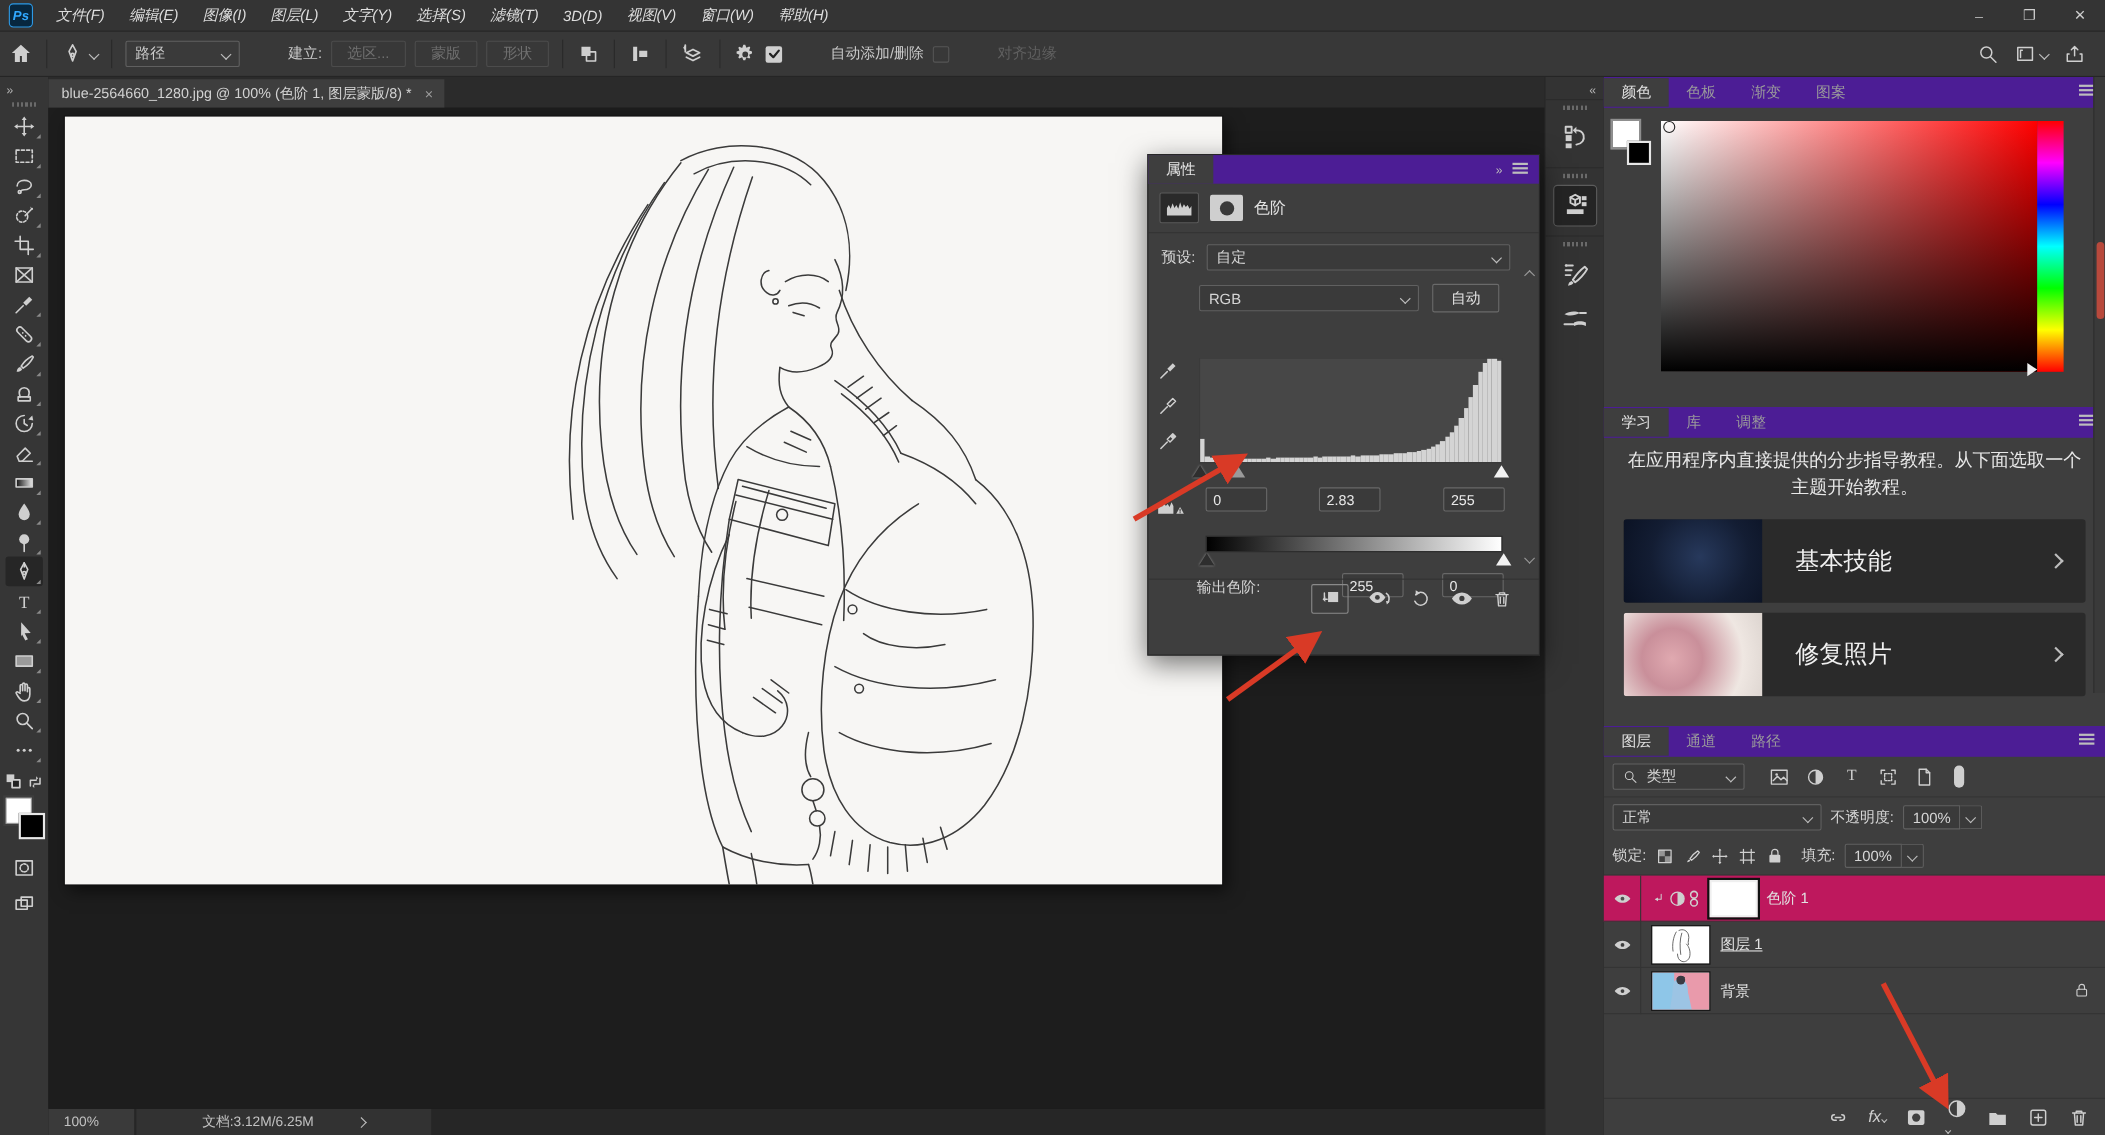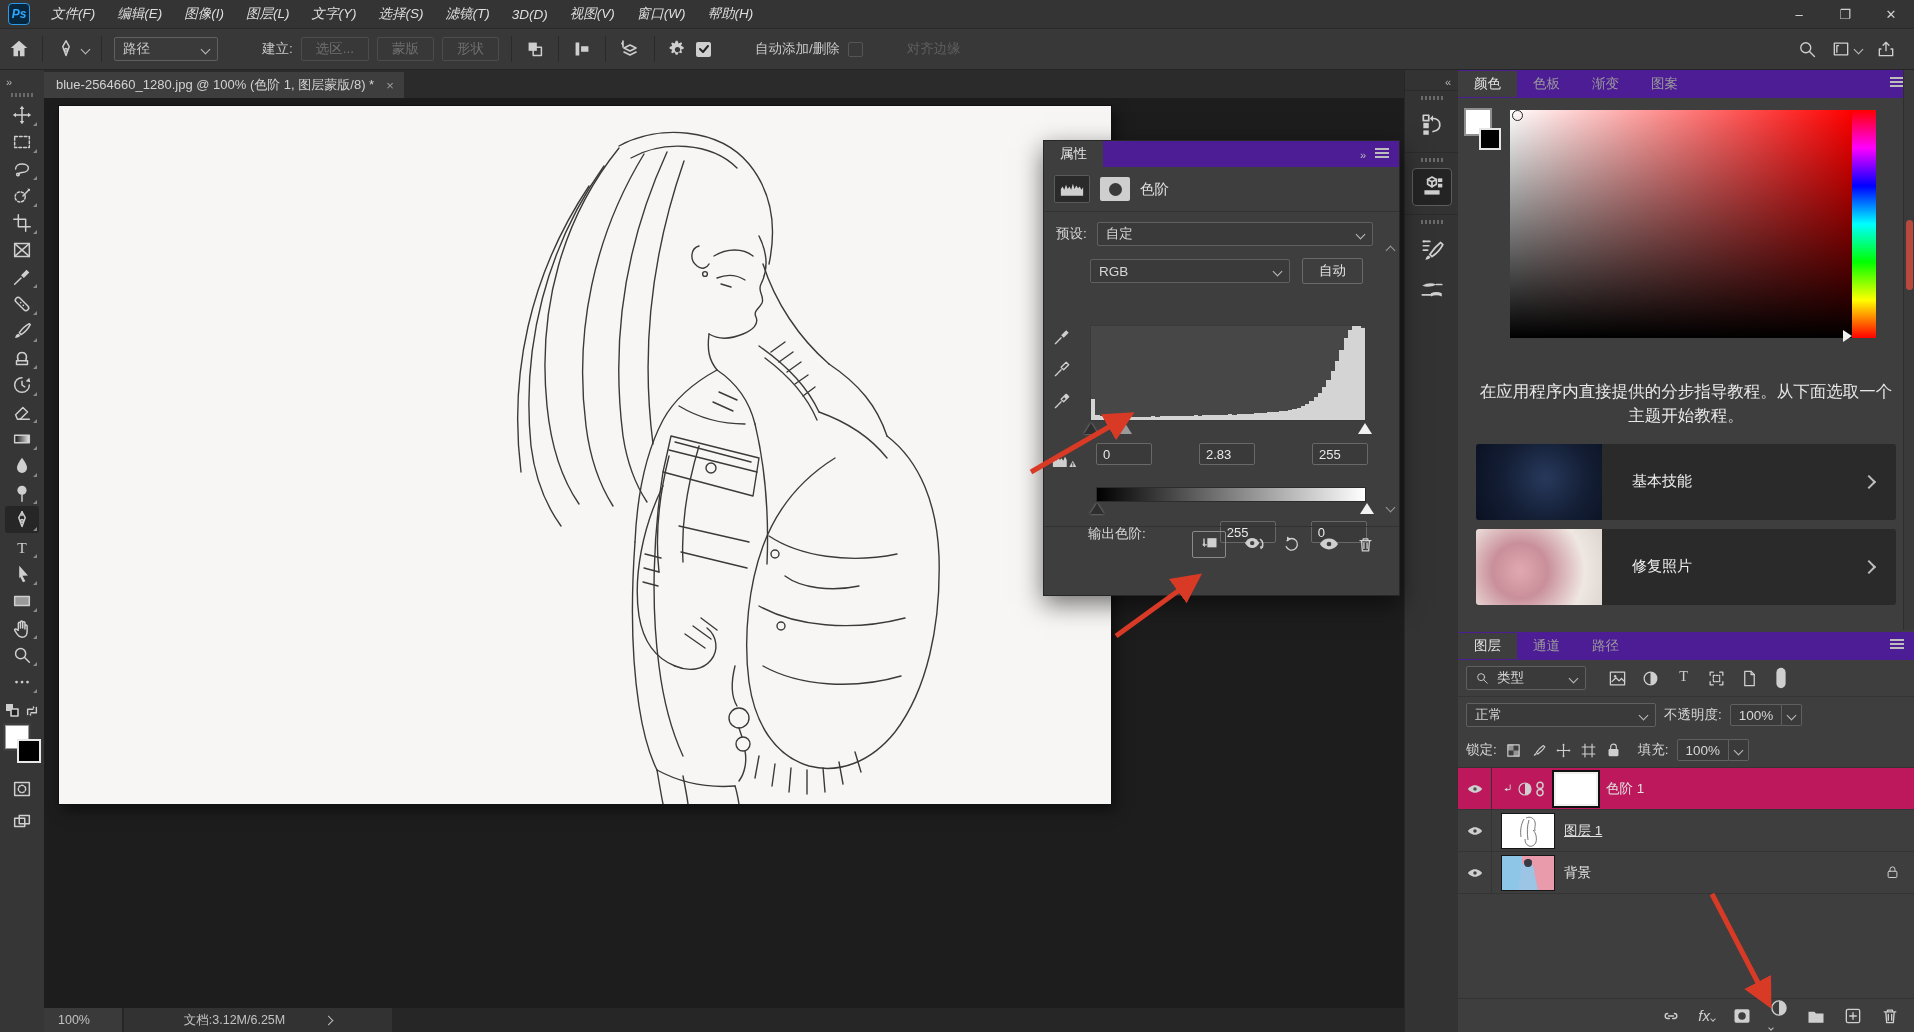--- a/index.html
+++ b/index.html
@@ -91,21 +91,21 @@
   .right-scroll .thumb { position:absolute; left:2px; top:150px; width:7px; height:70px; background:#b8493c; border-radius:4px; }
 
   
   .learn-body { height:262px; padding:10px 18px 0; overflow:hidden; }
   .learn-title { text-align:center; font-size:21px; color:#fff; margin:12px 0 14px; }
   .learn-desc { text-align:center; font-size:16.5px; color:#e8e8e8; line-height:1.45; margin-bottom:16px; }
   .learn-card { height:76px; background:#2a2a2a; border-radius:3px; display:flex; align-items:center; margin-bottom:9px; overflow:hidden; }
   .learn-thumb { width:126px; height:76px; flex:none; }
   .thumb-room { background:radial-gradient(circle at 55% 45%, #27395c 0%, #131d33 55%, #0a1122 100%); }
   .thumb-flowers { background:radial-gradient(circle at 35% 55%, #e0a9b0 0%, #c98f9a 30%, #efe7e2 70%, #dcd4cf 100%); }
-  .learn-card .label { font-size:15px; color:#f0f0f0; margin-left:30px; }
+  .learn-card .label { font-size:22px; color:#f0f0f0; margin-left:30px; }
   .learn-card .chev { margin-left:auto; margin-right:22px; width:10px; height:10px; border-width:2px; }
 
   
   .layers-body { flex:1; display:flex; flex-direction:column; font-size:13.5px; }
   .lrow { display:flex; align-items:center; padding:6px 8px; gap:8px; }
   .sel-field { background:#3a3a3a; border:1px solid #606060; border-radius:2px; height:24px; display:flex; align-items:center; padding:0 8px; gap:8px; }
   .val-field { background:#3a3a3a; border:1px solid #606060; border-radius:2px 0 0 2px; height:22px; display:flex; align-items:center; padding:0 8px; }
   .val-chev { background:#3a3a3a; border:1px solid #606060; border-left:none; border-radius:0 2px 2px 0; height:22px; width:20px; display:flex; align-items:center; justify-content:center; }
   .filter-icons { display:flex; align-items:center; gap:14px; margin-left:14px; }
   .layer-list { flex:1; border-top:1px solid #333; }
@@ -629,20 +629,28 @@
         </div>
         <div class="sat-square">
           <div class="sat-picker"></div>
         </div>
         <div class="hue-strip"></div>
         <div class="hue-pointer"></div>
       </div>
     </div>
 
     <div>
+      <div class="ptabs">
+        <div class="ptab active">学习</div>
+        <div class="ptab">库</div>
+        <div class="ptab">调整</div>
+        <div class="pmenu">
+            <div class="pmenu-lines"></div>
+          </div>
+      </div>
       <div class="learn-body">
         <div class="learn-desc">在应用程序内直接提供的分步指导教程。从下面选取一个主题开始教程。</div>
         <div class="learn-card">
           <div class="learn-thumb thumb-room"></div>
           <div class="label">基本技能</div>
           <span class="chev right"></span>
         </div>
         <div class="learn-card">
           <div class="learn-thumb thumb-flowers"></div>
           <div class="label">修复照片</div>

